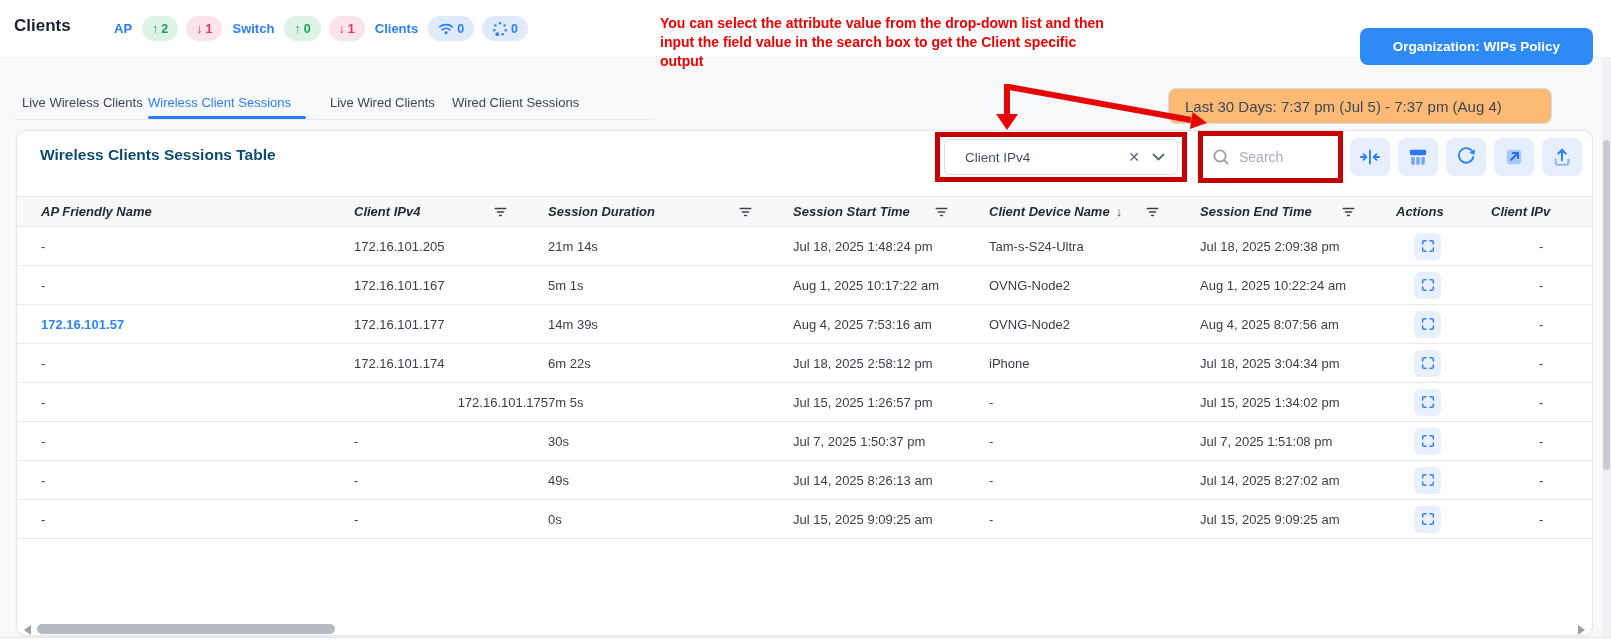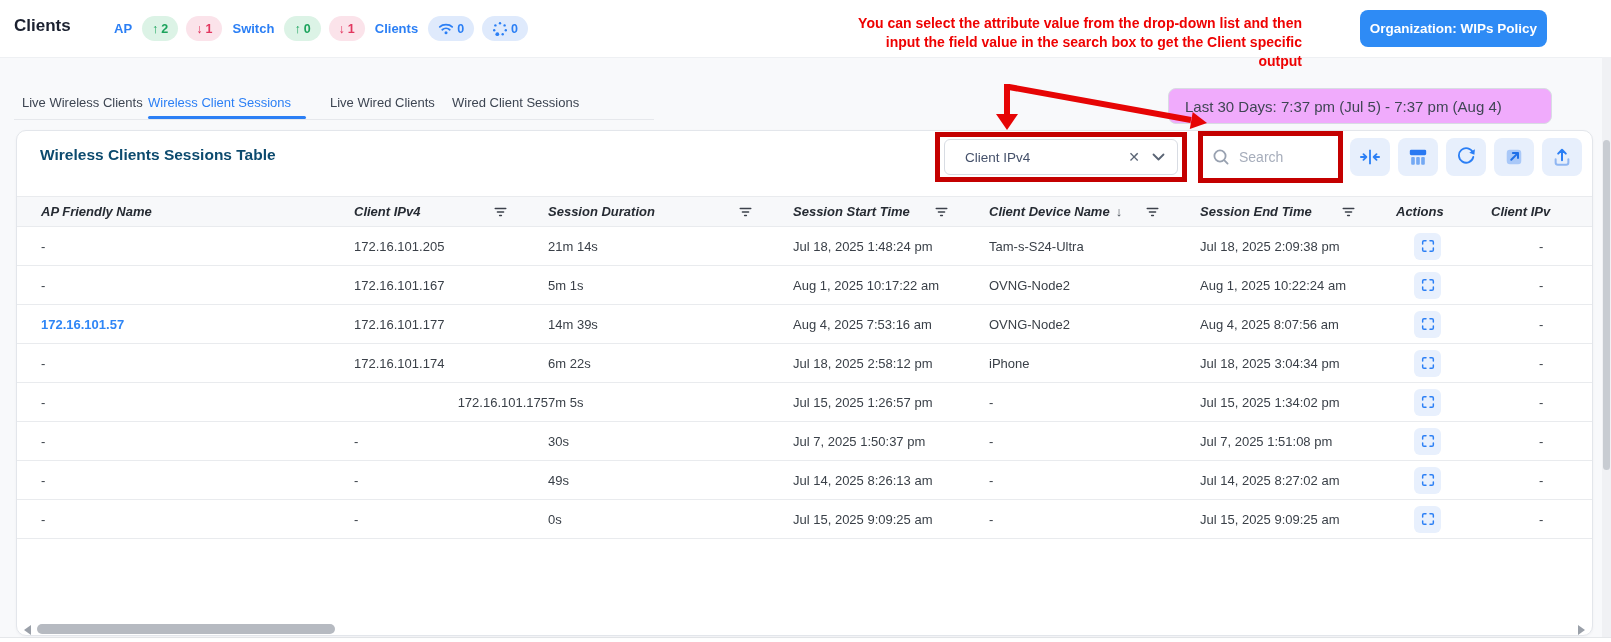--- a/index.html
+++ b/index.html
@@ -8,40 +8,40 @@
 
   
   .topbar{position:absolute;left:0;top:0;width:1611px;height:57px;background:#fff;border-bottom:1px solid #eef0f3;}
   .page-title{position:absolute;left:14px;top:16px;font-size:17px;font-weight:bold;color:#1b2130;}
   .stats{position:absolute;left:112px;top:15px;display:flex;align-items:center;gap:8px;height:27px;}
   .stat-label{color:#2b7ff5;font-weight:bold;font-size:13px;margin:0 2px;}
   .badge{display:inline-flex;align-items:center;gap:3px;height:25px;padding:0 10px;border-radius:13px;font-size:12.5px;font-weight:bold;}
   .badge.green{background:#dcf3e6;color:#1ca35c;}
   .badge.red{background:#fbe3ea;color:#e2365f;}
   .badge.blue{background:#dfeafc;color:#2b7ff5;}
-  .org-btn{position:absolute;left:1360px;top:10px;width:187px;height:37px;background:#2e8bf5;color:#fff;
+  .org-btn{position:absolute;left:1360px;top:28px;width:233px;height:37px;background:#2e8bf5;color:#fff;
            font-weight:bold;font-size:13.5px;border:none;border-radius:8px;cursor:pointer;font-family:inherit;}
 
   
-  .annotation{position:absolute;left:696px;top:14px;width:606px;text-align:right;z-index:12;
+  .annotation{position:absolute;left:660px;top:14px;width:606px;text-align:left;z-index:12;
               color:#ee0202;font-weight:bold;font-size:14px;line-height:19px;}
   .anno-arrows{position:absolute;left:950px;top:78px;width:320px;height:60px;z-index:12;pointer-events:none;}
   .red-rect{position:absolute;border:5px solid #c40000;z-index:11;background:transparent;pointer-events:none;}
 
   
   .content-bg{position:absolute;left:0;top:57px;width:1611px;height:580px;background:#f8f9fb;}
   .bottom-line{position:absolute;left:0;top:637px;width:1611px;height:1px;background:#e5e7ea;}
 
   
   .tab{position:absolute;top:95px;font-size:13px;color:#3d4552;cursor:pointer;white-space:nowrap;}
   .tab.active{color:#2b7ff5;}
   .tab-underline{position:absolute;left:148px;top:116px;width:158px;height:3px;border-radius:2px;background:#2b7ff5;}
   .tabs-border{position:absolute;left:14px;top:119px;width:640px;height:1px;background:#e6e8ec;}
 
-  .date-box{position:absolute;left:1168px;top:88px;width:384px;height:36px;background:#f0abfc;border:1px solid #d8dce3;
+  .date-box{position:absolute;left:1168px;top:88px;width:384px;height:36px;background:#fdba74;border:1px solid #d8dce3;
             border-radius:8px;display:flex;align-items:center;padding-left:16px;box-sizing:border-box;
             font-size:15px;color:#3f4654;cursor:pointer;}
 
   
   .card{position:absolute;left:16px;top:130px;width:1577px;height:506px;background:#fff;border:1px solid #e3e6eb;
         border-radius:10px;box-sizing:border-box;box-shadow:0 1px 3px rgba(20,30,60,.04);overflow:hidden;}
   .card-title{position:absolute;left:40px;top:146px;font-size:15.5px;font-weight:bold;color:#0c4a6e;z-index:2;}
 
   
   .dropdown{position:absolute;left:944px;top:139px;width:234px;height:36px;background:#fff;border:1px solid #d8dce3;

